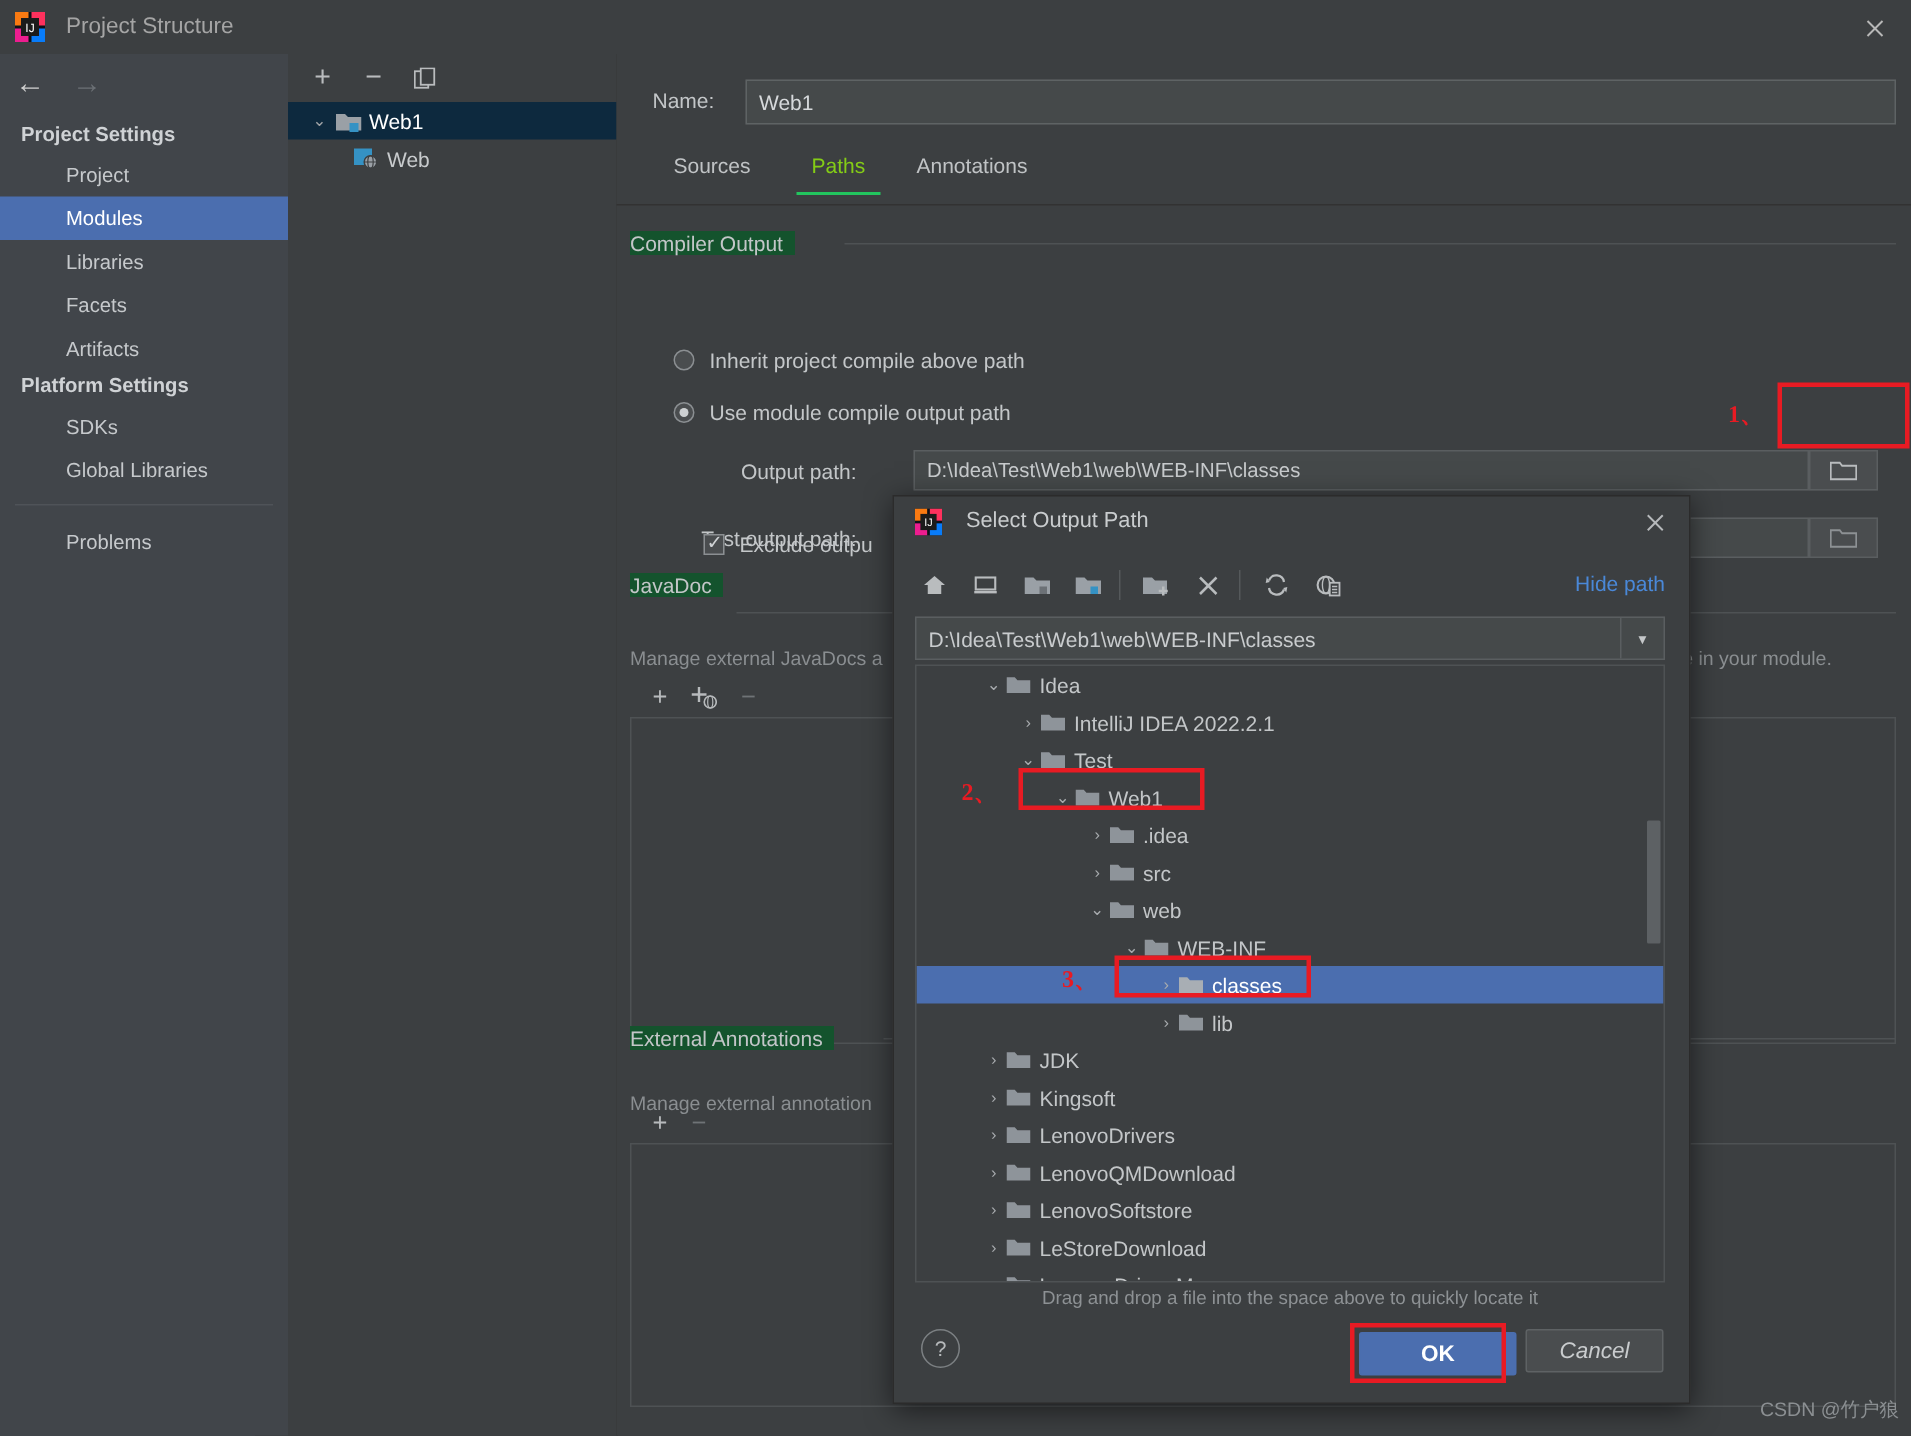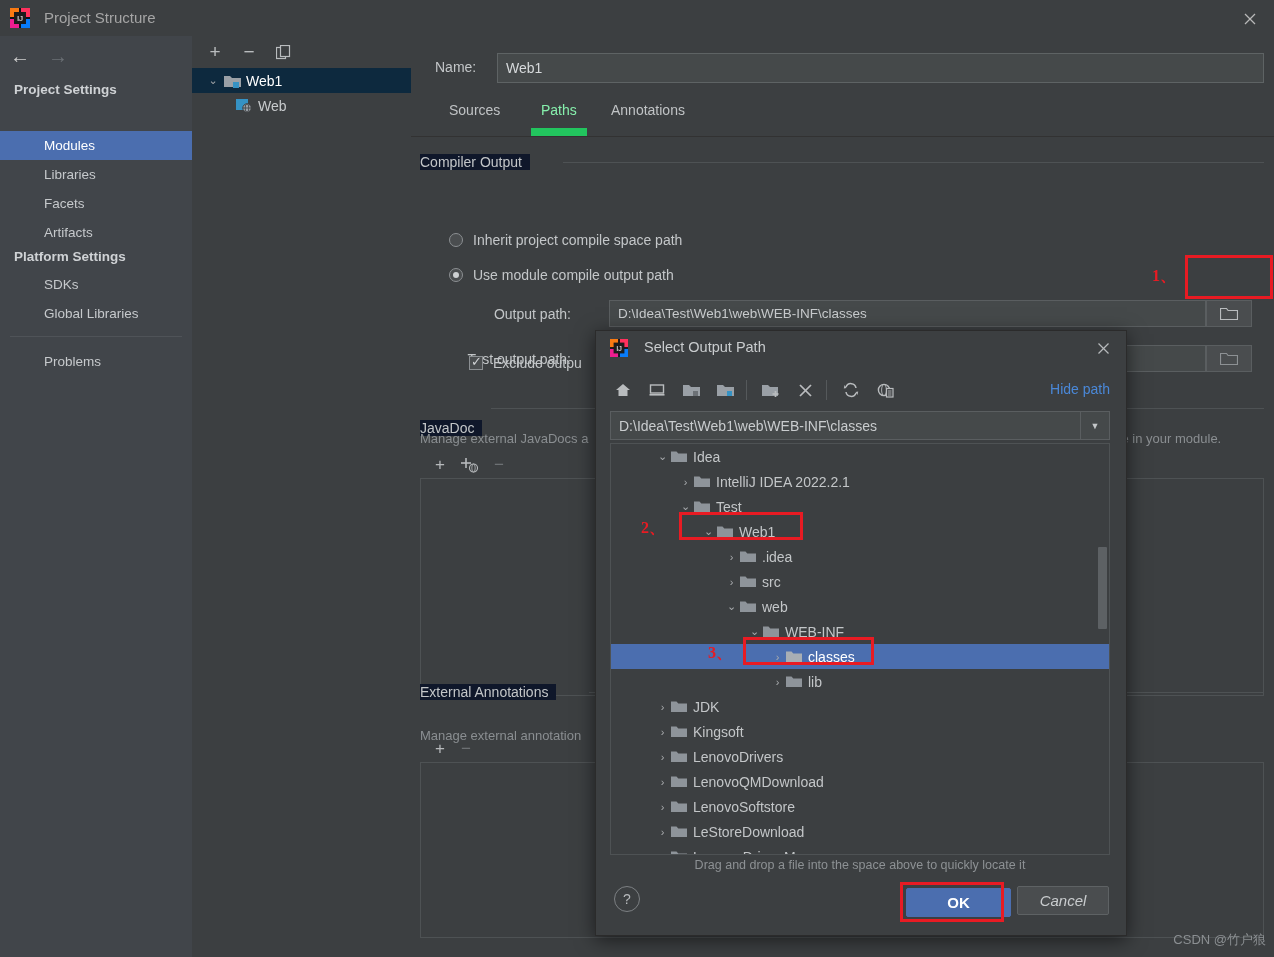--- a/index.html
+++ b/index.html
@@ -95,27 +95,27 @@
     position: absolute; left: 76px; top: 0; width: 767px; height: 30px;
     background: #45494a; border: 1px solid #5e6364; box-sizing: border-box;
     color: #d6d9db; font-size: 14px; padding: 0 8px; line-height: 28px;
   }
 
   .tabs { position: absolute; left: 10px; top: 60px; width: 843px; height: 32px; }
   .tab {
     position: absolute; top: 0; height: 32px; line-height: 28px;
     font-size: 14px; color: #c0c3c5; padding: 0 10px;
   }
-  .tab.active { color: #86efac; border-bottom: 8px solid #22c55e; }
+  .tab.active { color: #84cc16; border-bottom: 2px solid #22c55e; }
   .tabs-underline {
     position: absolute; left: 0; top: 100px; width: 863px; height: 1px; background: #323232;
   }
 
   .section-title {
-    position: absolute; font-size: 14px; color: #c3c6c8; background: #0f172a;
+    position: absolute; font-size: 14px; color: #c3c6c8; background: #14532d;
     padding-right: 8px;
   }
   .section-line {
     position: absolute; height: 1px; background: #4e5254;
   }
 
   .radio-row { position: absolute; display: flex; align-items: center; font-size: 14px; color: #c4c7c9; }
   .radio {
     width: 14px; height: 14px; border-radius: 50%;
     border: 1px solid #8b8f92; margin-right: 10px; box-sizing: border-box;
@@ -267,20 +267,23 @@
     </span>
   </div>
 
   <div class="sidebar">
     <div class="nav-arrows">
       <span class="arr back">←</span>
       <span class="arr fwd">→</span>
     </div>
 
     <div class="group-head" style="top:46px;">Project Settings</div>
+    <div class="item" style="top:66px;">
+      <span>Project</span>
+    </div>
     <div class="item selected" style="top:95px;">
       <span>Modules</span>
     </div>
     <div class="item" style="top:124px;">
       <span>Libraries</span>
     </div>
     <div class="item" style="top:153px;">
       <span>Facets</span>
     </div>
     <div class="item" style="top:182px;">
@@ -350,21 +353,21 @@
       <div class="tab active" style="left:110px;">Paths</div>
       <div class="tab" style="left:180px;">Annotations</div>
     </div>
     <div class="tabs-underline"></div>
 
     <div class="section-title" style="left:9px; top:118px;">Compiler Output</div>
     <div class="section-line" style="left:152px; top:126px; width:701px;"></div>
 
     <div class="radio-row" style="left:38px; top:196px;">
       <span class="radio"></span>
-      <span>Inherit project compile space path</span>
+      <span>Inherit project compile above path</span>
     </div>
     <div class="radio-row" style="left:38px; top:231px;justify-content:center;">
       <span class="radio on"></span>
       <span>Use module compile output path</span>
     </div>
 
     <div class="field-label" style="left:20px; top:270px; width:140px;">Output path:</div>
     <div class="path-field" style="left:198px; top:264px; width:597px;">D:\Idea\Test\Web1\web\WEB-INF\classes</div>
     <div class="browse-btn" style="left:795px; top:264px;">
       <svg class="svg-ic" width="18" height="14" viewBox="0 0 18 14">
@@ -378,21 +381,21 @@
       <svg class="svg-ic" width="18" height="14" viewBox="0 0 18 14">
         <path d="M0.5 1.5 h6 l1.6 2 h9.4 v9 H0.5 Z" fill="none" stroke="#8d9194" stroke-width="1.2"></path>
       </svg>
     </div>
 
     <div class="chk-row" style="left:58px; top:319px; top:319px;">
       <span class="chkbox on"></span>
       <span>Exclude outpu</span>
     </div>
 
-    <div class="section-title" style="left:9px; top:384px;">JavaDoc</div>
+    <div class="section-title" style="left:9px; top:346px;">JavaDoc</div>
     <div class="section-line" style="left:80px; top:372px; width:773px;"></div>
     <div class="hint" style="left:9px; top:395px;">Manage external JavaDocs a</div>
     <div class="hint" style="left:704px; top:395px;">ve in your module.</div>
     <div class="mini-toolbar" style="left:24px; top:420px;">
       <span class="mt">+</span>
       <span class="mt">
         <svg class="svg-ic" width="17" height="17" viewBox="0 0 17 17">
           <line x1="5" y1="2" x2="5" y2="12" stroke="#b7babc" stroke-width="1.6"></line>
           <line x1="0" y1="7" x2="10" y2="7" stroke="#b7babc" stroke-width="1.6"></line>
           <circle cx="12.5" cy="12" r="4" fill="none" stroke="#b7babc" stroke-width="1.1"></circle>

